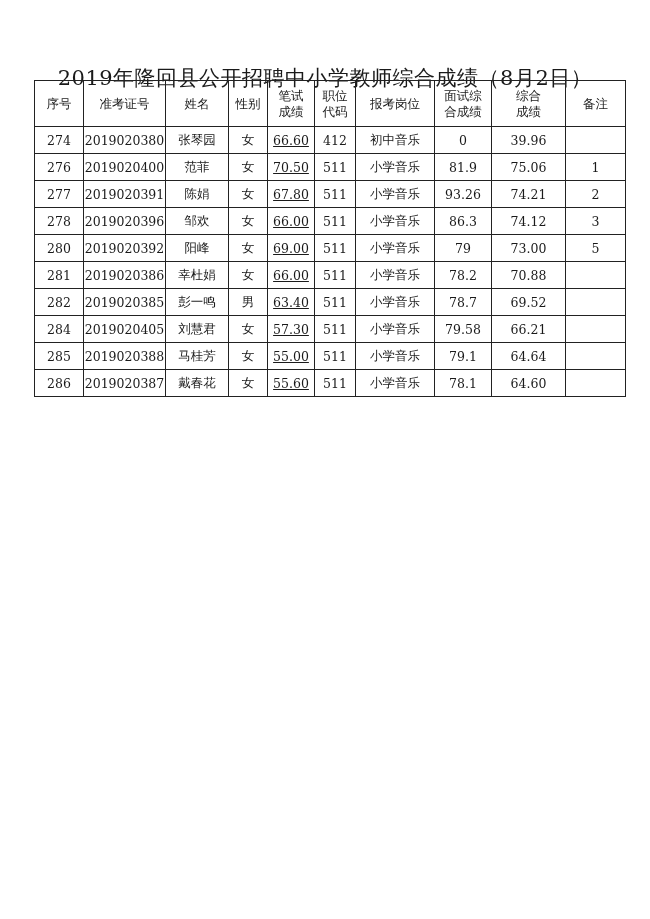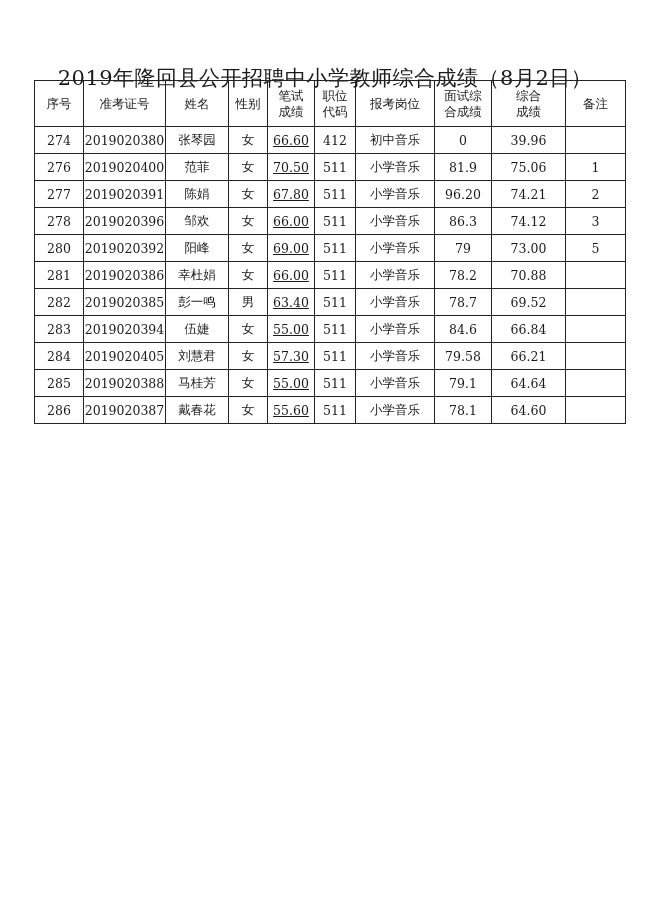--- a/index.html
+++ b/index.html
@@ -98,21 +98,21 @@
         <td>1</td>
       </tr>
       <tr>
         <td>277</td>
         <td>2019020391</td>
         <td>陈娟</td>
         <td>女</td>
         <td class="left">67.80</td>
         <td>511</td>
         <td>小学音乐</td>
-        <td>96.20</td>
+        <td>93.26</td>
         <td>74.21</td>
         <td>2</td>
       </tr>
       <tr>
         <td>278</td>
         <td>2019020396</td>
         <td>邹欢</td>
         <td>女</td>
         <td class="left">66.00</td>
         <td>511</td>
@@ -151,32 +151,20 @@
         <td>彭一鸣</td>
         <td>男</td>
         <td class="left">63.40</td>
         <td>511</td>
         <td>小学音乐</td>
         <td>78.7</td>
         <td>69.52</td>
         <td></td>
       </tr>
       <tr>
-        <td>283</td>
-        <td>2019020394</td>
-        <td>伍婕</td>
-        <td>女</td>
-        <td class="left">55.00</td>
-        <td>511</td>
-        <td>小学音乐</td>
-        <td>84.6</td>
-        <td>66.84</td>
-        <td></td>
-      </tr>
-      <tr>
         <td>284</td>
         <td>2019020405</td>
         <td>刘慧君</td>
         <td>女</td>
         <td class="left">57.30</td>
         <td>511</td>
         <td>小学音乐</td>
         <td>79.58</td>
         <td>66.21</td>
         <td></td>

